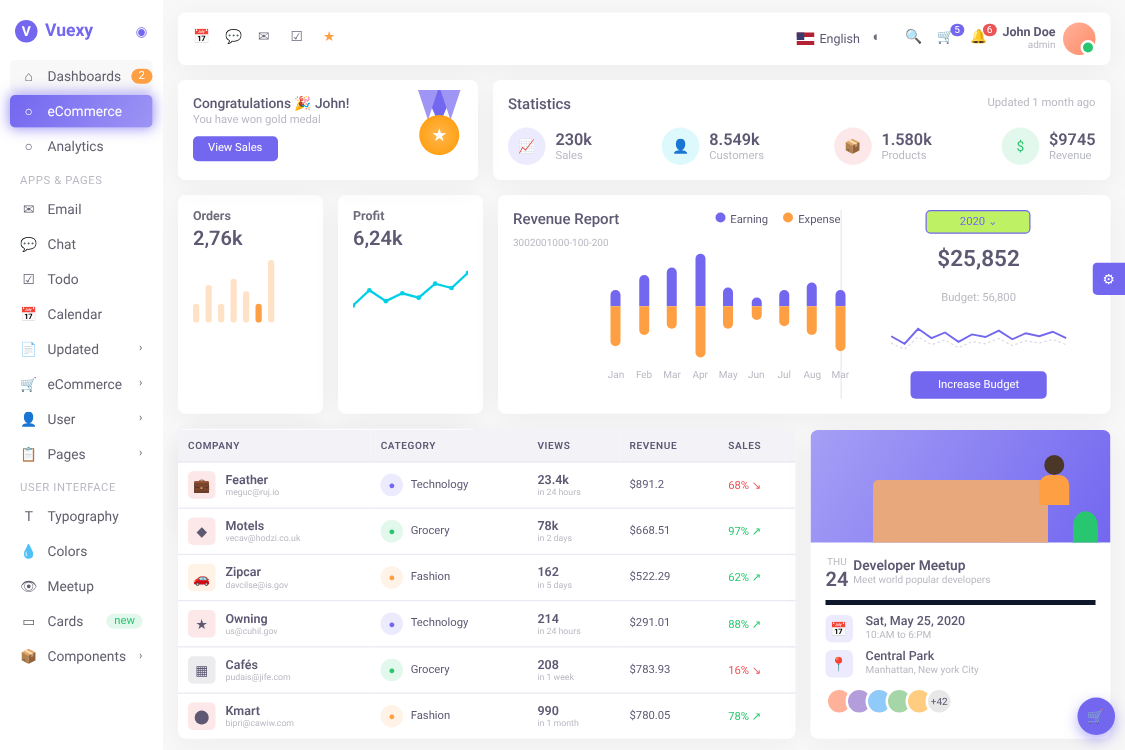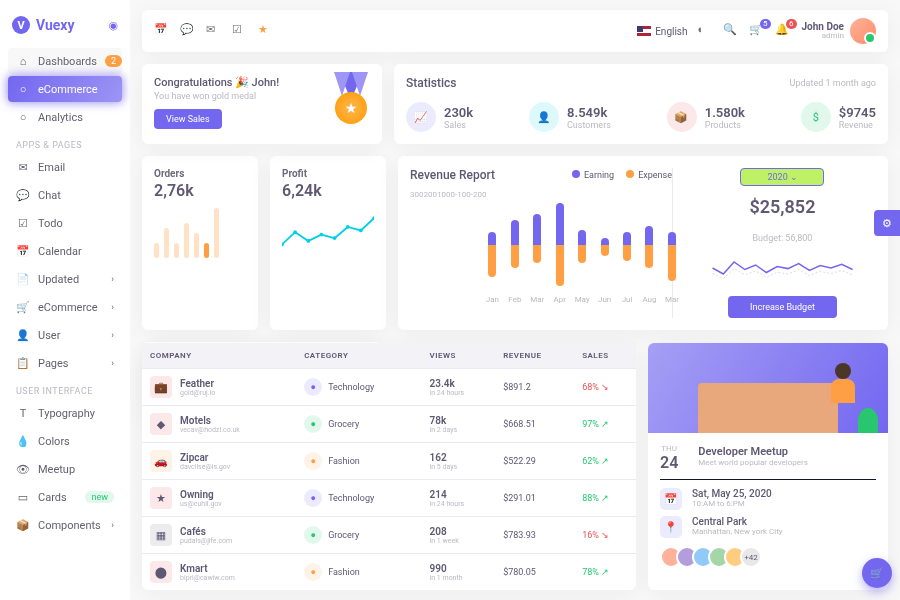--- a/index.html
+++ b/index.html
@@ -103,21 +103,21 @@
 .trend{display:inline-flex;align-items:center;gap:3px}
 .trend.up{color:#28c76f}.trend.dn{color:#ea5455}
 .meetup{padding:0;overflow:hidden}
 .meetup-img{height:90px;background:linear-gradient(120deg,#a59ff5,#7367f0);display:flex;align-items:flex-end;justify-content:center;position:relative}
 .desk{width:140px;height:50px;background:#e8a87c;border-radius:4px 4px 0 0;position:relative}
 .person{position:absolute;right:30px;bottom:30px;width:30px;height:40px}
 .phead{width:16px;height:16px;background:#4a3728;border-radius:50%;margin:0 auto}
 .pbody{width:24px;height:24px;background:#ff9f43;border-radius:8px 8px 0 0;margin:0 auto}
 .plant{position:absolute;right:10px;bottom:0;width:20px;height:25px;background:#28c76f;border-radius:50% 50% 0 0}
 .meetup-body{padding:12px}
-.mb-head{display:flex;gap:20px;border-bottom:1px solid #0f172a;padding-bottom:8px;margin-bottom:8px}
+.mb-head{display:flex;gap:4px;border-bottom:4px solid #0f172a;padding-bottom:8px;margin-bottom:8px}
 .mb-date{text-align:center;line-height:1.1}
 .mb-day{font-size:8px;color:#b9b9c3}
 .mb-num{font-size:16px;font-weight:600}
 .mb-title{font-size:11px;font-weight:600}
 .mb-sub{font-size:8px;color:#b9b9c3}
 .mb-row{display:flex;gap:10px;margin-bottom:6px;align-items:flex-start}
 .mb-icon{width:22px;height:22px;border-radius:5px;background:#7367f022;color:#7367f0;display:flex;align-items:center;justify-content:center;flex-shrink:0}
 .mb-t1{font-size:10px;font-weight:500}
 .mb-t2{font-size:8px;color:#b9b9c3}
 .avatars{display:flex;margin-top:8px}
@@ -426,21 +426,21 @@
                 <th>SALES</th>
               </tr>
             </thead>
           <tbody id="tbl-body">
               <tr>
                 <td>
                   <div class="co">
                     <div class="co-icon" style="background:#ea545522">💼</div>
                     <div>
                       <div class="co-name">Feather</div>
-                      <div class="co-sub">gold@ruj.io</div>
+                      <div class="co-sub">meguc@ruj.io</div>
                     </div>
                   </div>
                 </td>
   <td>
                   <div class="cat"><div class="cat-i" style="background:#7367f022;color:#7367f0">●</div>Technology</div>
                 </td>
   <td>
                   <div class="co-name">23.4k</div>
                   <div class="co-sub">in 24 hours</div>
                 </td>

